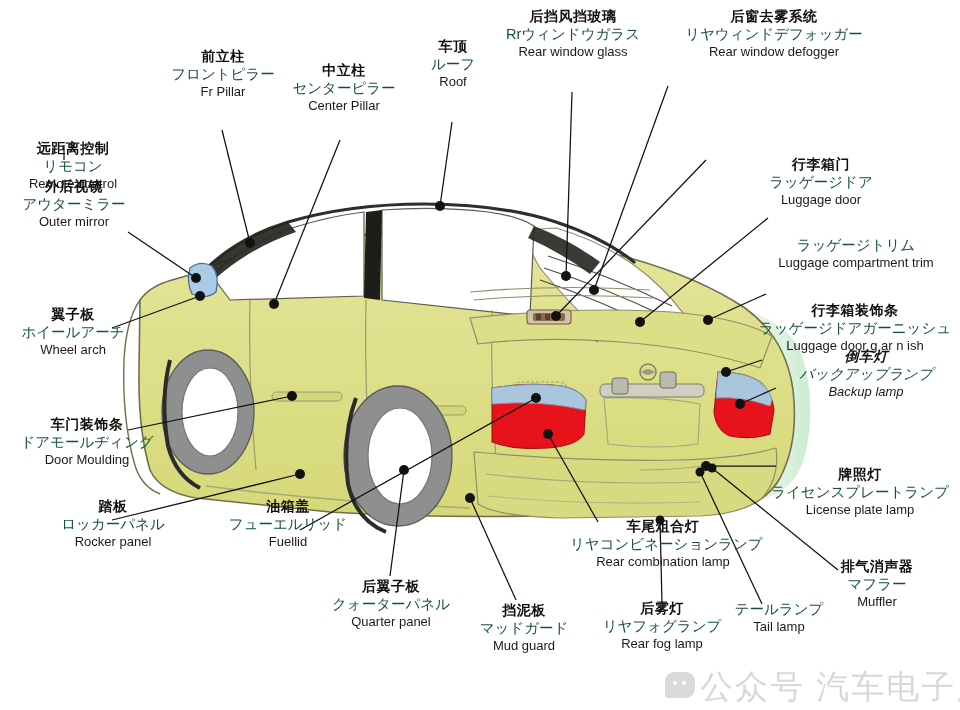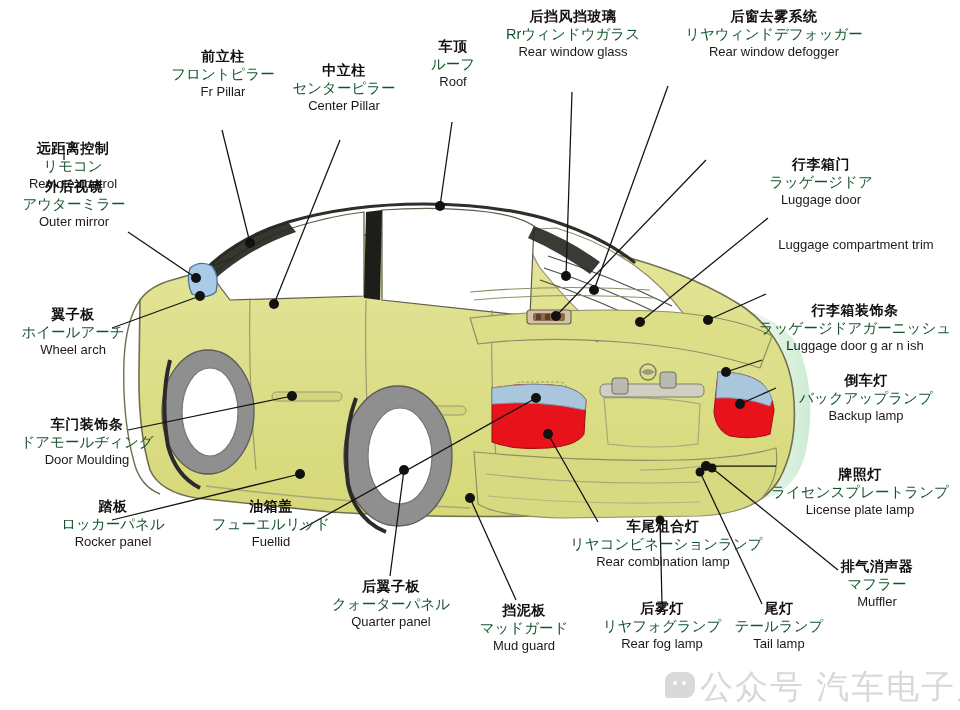--- a/index.html
+++ b/index.html
@@ -359,49 +359,49 @@
   </div>
 
 
   <div class="callout" style="left:748px; top:156px; width:146px;">
     <div class="cn">行李箱门</div>
     <div class="jp">ラッゲージドア</div>
     <div class="en">Luggage door</div>
   </div>
 
   <div class="callout" style="left:758px; top:236px; width:196px;">
+    <div class="jp">ラッゲージトリム</div>
     <div class="en">Luggage compartment trim</div>
   </div>
 
   <div class="callout" style="left:750px; top:302px; width:210px;">
     <div class="cn">行李箱装饰条</div>
     <div class="jp">ラッゲージドアガーニッシュ</div>
     <div class="en">Luggage door g ar n ish</div>
   </div>
 
-  <div class="callout" style="left:790px; top:372px; width:152px;">
+  <div class="callout" style="left:790px; top:348px; width:152px;font-style:italic;">
     <div class="cn">倒车灯</div>
     <div class="jp">バックアップランプ</div>
     <div class="en">Backup lamp</div>
   </div>
 
   <div class="callout" style="left:770px; top:466px; width:180px;">
     <div class="cn">牌照灯</div>
     <div class="jp">ライセンスプレートランプ</div>
     <div class="en">License plate lamp</div>
   </div>
 
   <div class="callout" style="left:812px; top:558px; width:130px;">
     <div class="cn">排气消声器</div>
     <div class="jp">マフラー</div>
     <div class="en">Muffler</div>
   </div>
 
   <div class="callout" style="left:718px; top:600px; width:122px;">
-    <div class="cn">尾灯</div>
     <div class="jp">テールランプ</div>
     <div class="en">Tail lamp</div>
   </div>
 
   <div class="callout" style="left:596px; top:600px; width:132px;">
     <div class="cn">后雾灯</div>
     <div class="jp">リヤフォグランプ</div>
     <div class="en">Rear fog lamp</div>
   </div>
 
@@ -416,21 +416,21 @@
     <div class="jp">マッドガード</div>
     <div class="en">Mud guard</div>
   </div>
 
   <div class="callout" style="left:322px; top:578px; width:138px;">
     <div class="cn">后翼子板</div>
     <div class="jp">クォーターパネル</div>
     <div class="en">Quarter panel</div>
   </div>
 
-  <div class="callout" style="left:203px; top:498px; width:136px;">
+  <div class="callout" style="left:220px; top:498px; width:136px;">
     <div class="cn">油箱盖</div>
     <div class="jp">フューエルリッド</div>
     <div class="en">Fuellid</div>
   </div>
 
   <div class="callout" style="left:42px; top:498px; width:142px;text-align:center;">
     <div class="cn">踏板</div>
     <div class="jp">ロッカーパネル</div>
     <div class="en">Rocker panel</div>
   </div>

